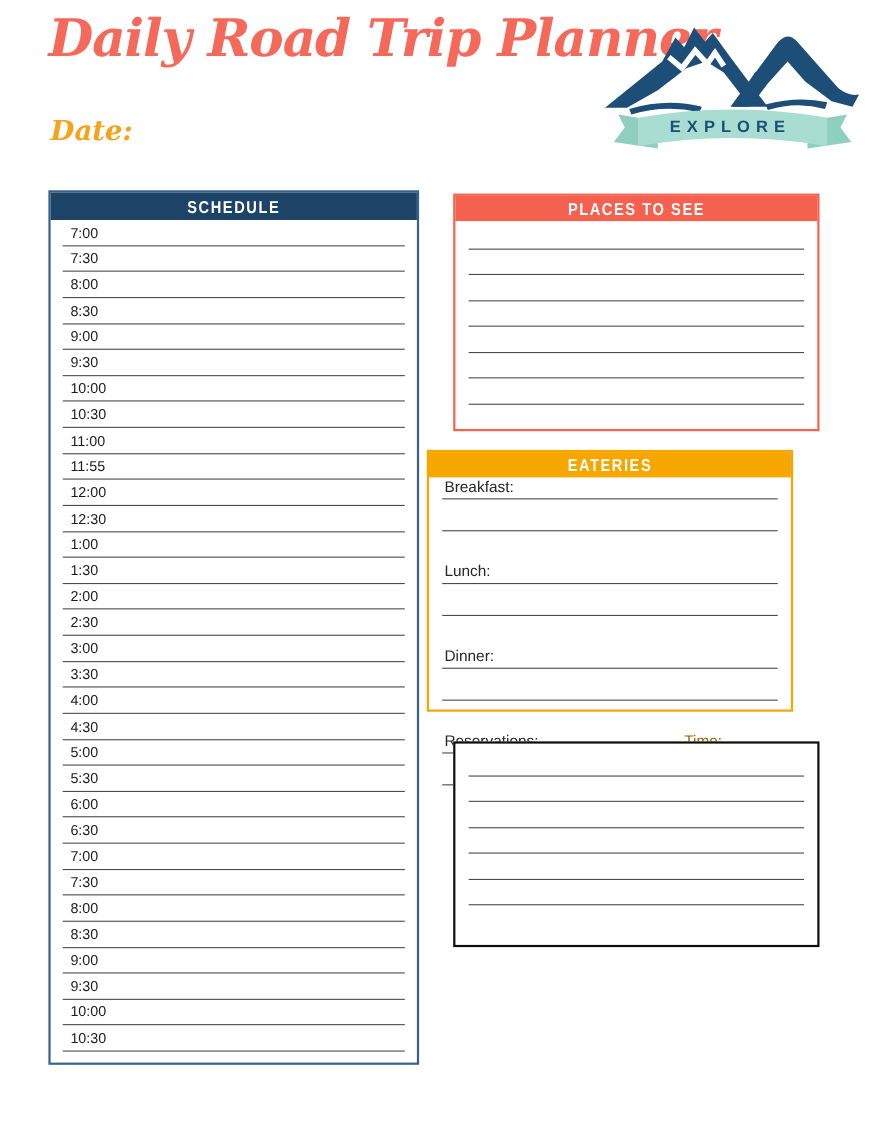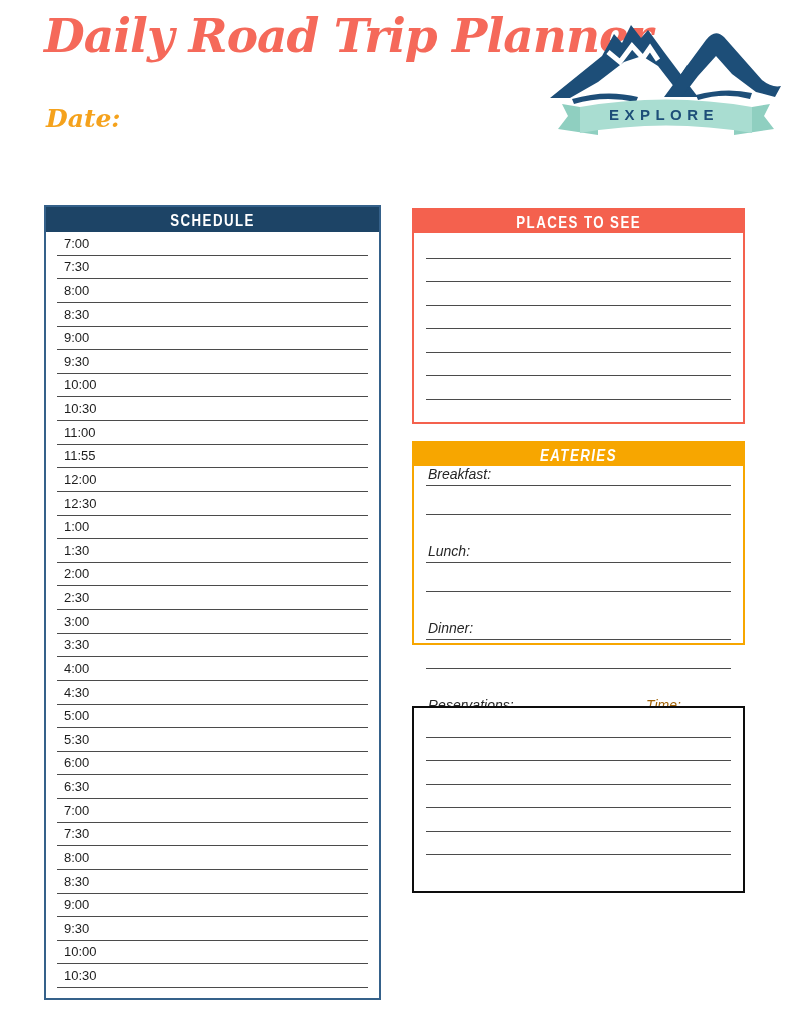--- a/index.html
+++ b/index.html
@@ -9,36 +9,36 @@
   
   .title{position:absolute;left:44px;top:8px;font-family:"DejaVu Serif",serif;
          font-style:italic;font-weight:700;font-size:47px;color:var(--title-coral);
          letter-spacing:-1px;white-space:nowrap;}
   .date{position:absolute;left:46px;top:104px;font-family:"DejaVu Serif",serif;
         font-style:italic;font-weight:700;font-size:25px;color:var(--date-orange);}
 
   .logo{position:absolute;left:546px;top:4px;width:240px;height:136px;}
 
   
-  .box{position:absolute;box-sizing:border-box;background:#fff;margin-top:32px;}
+  .box{position:absolute;box-sizing:border-box;background:#fff;}
   .hdr{display:flex;align-items:center;justify-content:center;color:#fff;
        font-weight:700;font-size:14px;letter-spacing:1.5px;}
   .hdr span{display:inline-block;transform:scale(.95,1.12);}
 
   
   .schedule{left:44px;top:173px;width:337px;height:795px;border:2px solid var(--schedule-border);}
   .schedule .hdr{height:25px;background:var(--navy-header);}
   .schedule .rows{display:flex;flex-direction:column;height:756px;padding:0 11px 8px 11px;}
   .srow{flex:1;display:flex;align-items:flex-end;border-bottom:1.5px solid var(--line-gray);}
   .stime{padding:0 0 4px 7px;font-size:13px;color:#1c1c1c;}
 
   
   .places{left:412px;top:176px;width:333px;height:216px;border:2px solid var(--coral);}
   .places .hdr{height:23px;background:var(--coral);}
-  .eateries{left:412px;top:409px;width:333px;height:204px;border:2px solid var(--yellow);font-style:italic;}
+  .eateries{left:388px;top:409px;width:333px;height:238px;border:2px solid var(--yellow);}
   .eateries .hdr{height:23px;background:var(--yellow);}
   .notes{left:412px;top:674px;width:333px;height:187px;border:2px solid var(--black-header);}
   .notes .hdr{height:26px;background:var(--black-header);}
 
   .lines{display:flex;flex-direction:column;padding:2px 12px 8px 12px;}
   .places .lines{height:165px;}
   .notes .lines{height:141px;padding-top:6px;}
   .lslot{flex:1;border-bottom:1.5px solid var(--line-gray);}
 
   .erows{display:flex;flex-direction:column;height:194px;padding:0 12px 6px 12px;gap:28px;}

